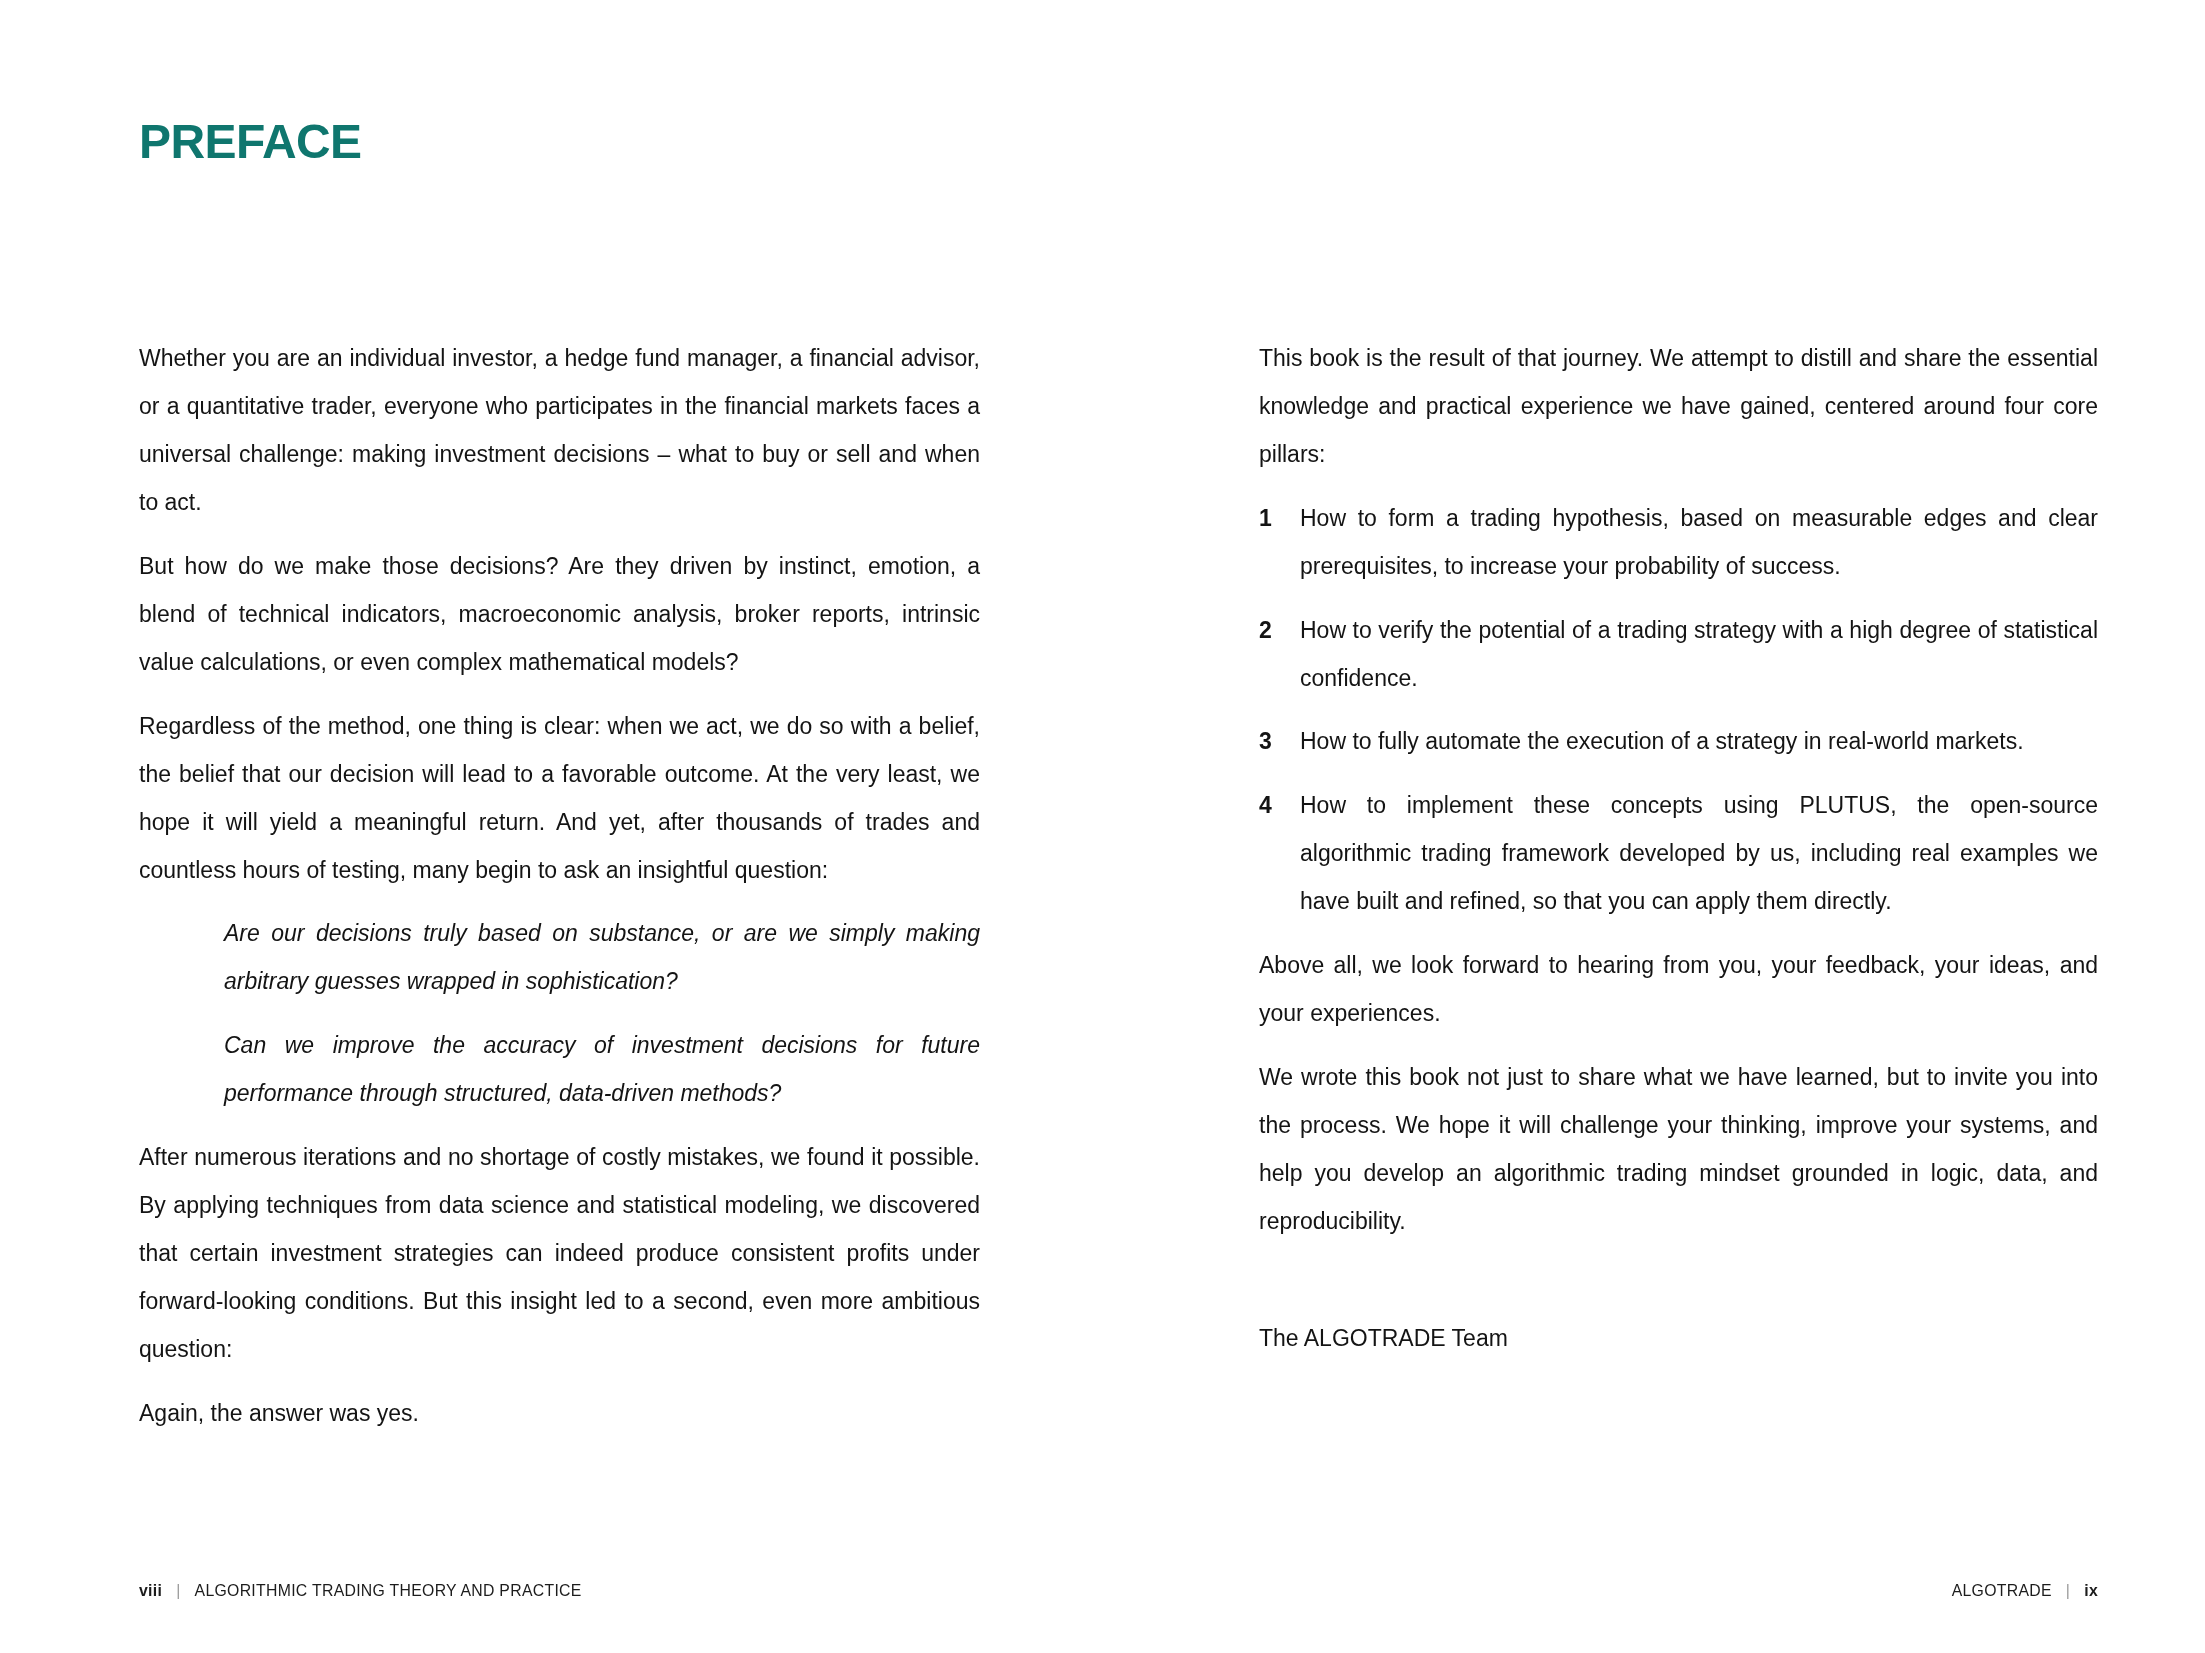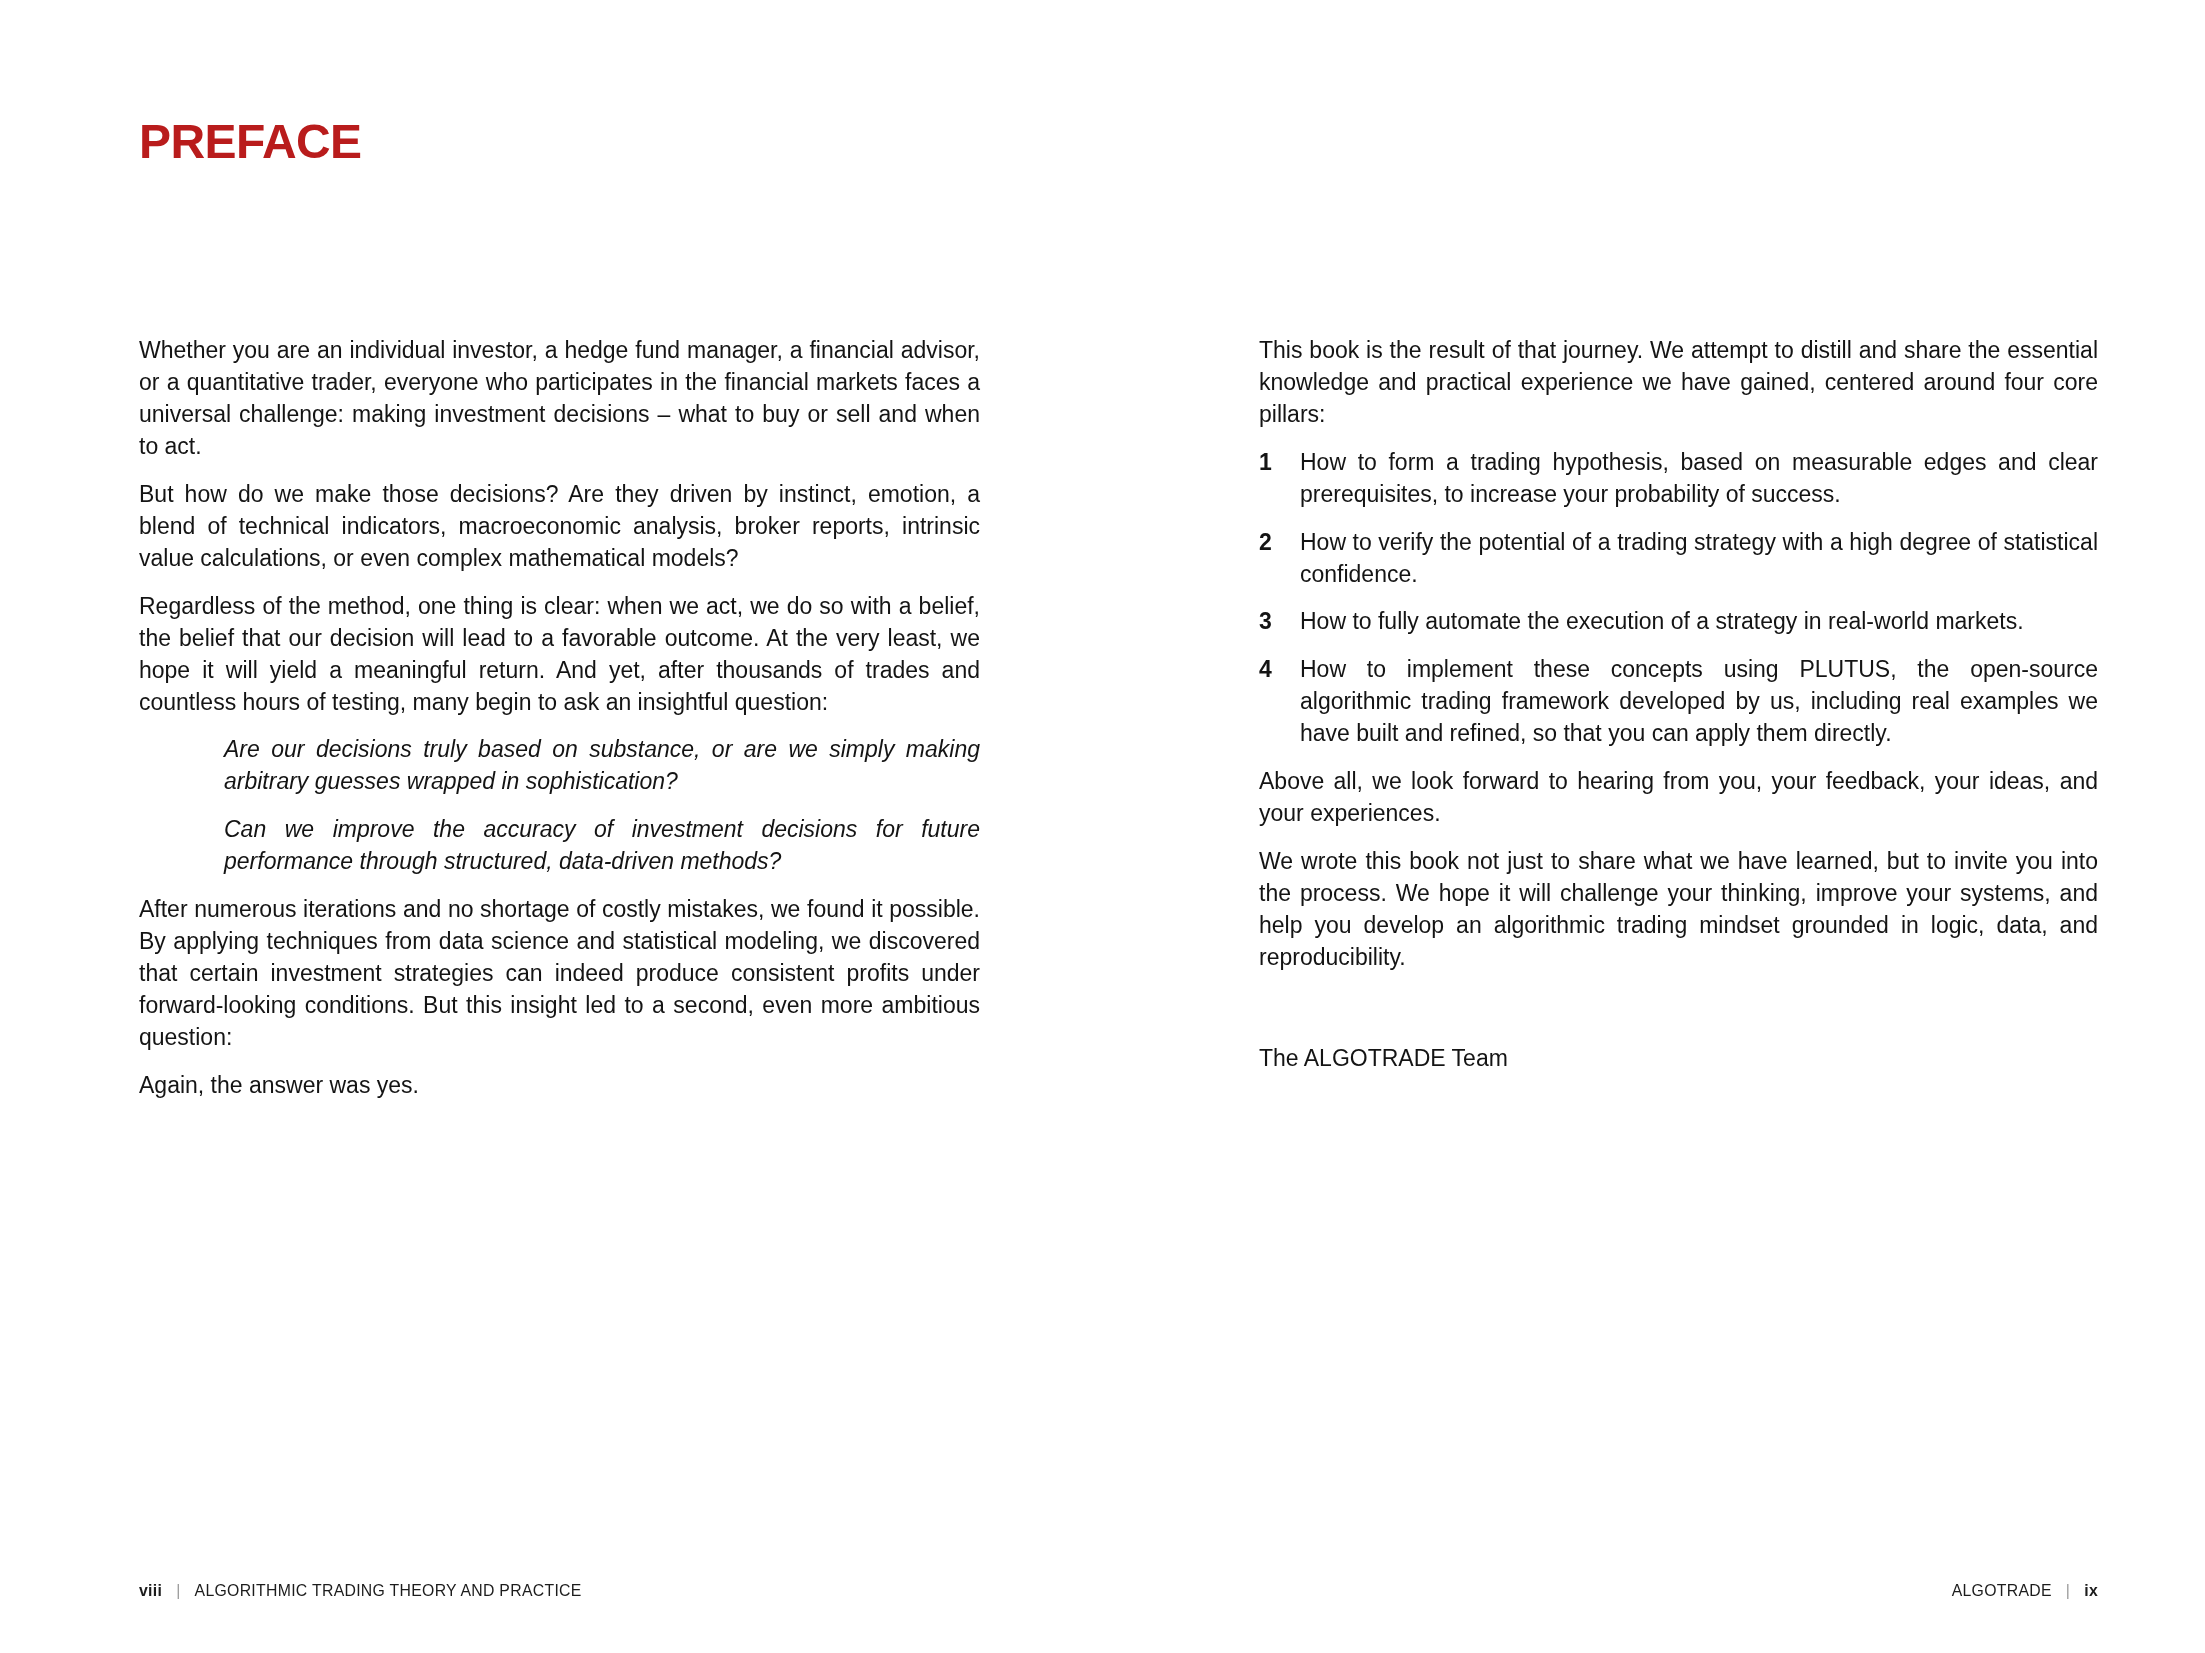--- a/index.html
+++ b/index.html
@@ -14,27 +14,27 @@
     overflow: hidden;
   }
   .title {
     position: absolute;
     left: 139px;
     top: 114px;
     margin: 0;
     font-size: 48px;
     font-weight: bold;
     letter-spacing: -0.6px;
-    color: #b91c1c;
+    color: #0f766e;
   }
   .col {
     position: absolute;
     top: 334px;
     font-size: 23px;
-    line-height: 32px;
+    line-height: 48px;
   }
   .col-left  { left: 139px;  width: 841px; }
   .col-right { left: 1259px; width: 839px; }
   .para {
     margin: 0 0 15.8px 0;
     text-align: justify;
   }
   .quote {
     margin: 0 0 15.8px 85px;
     font-style: italic;

